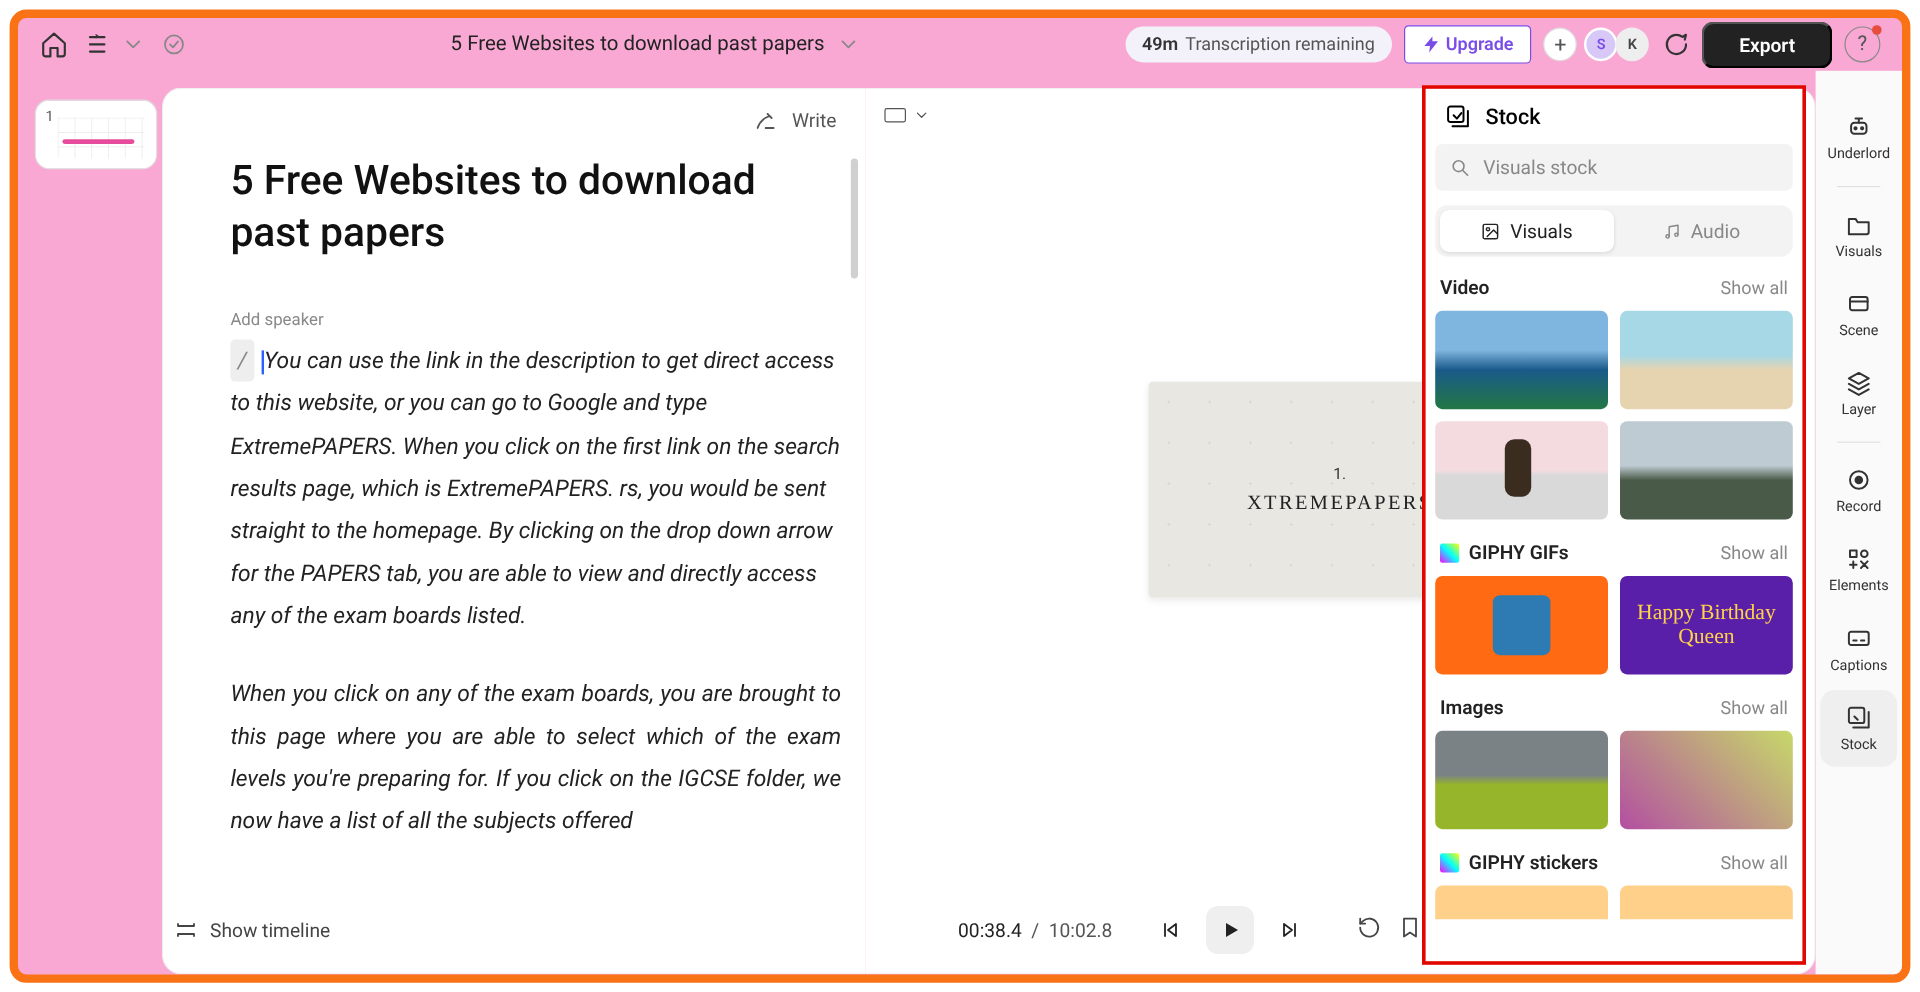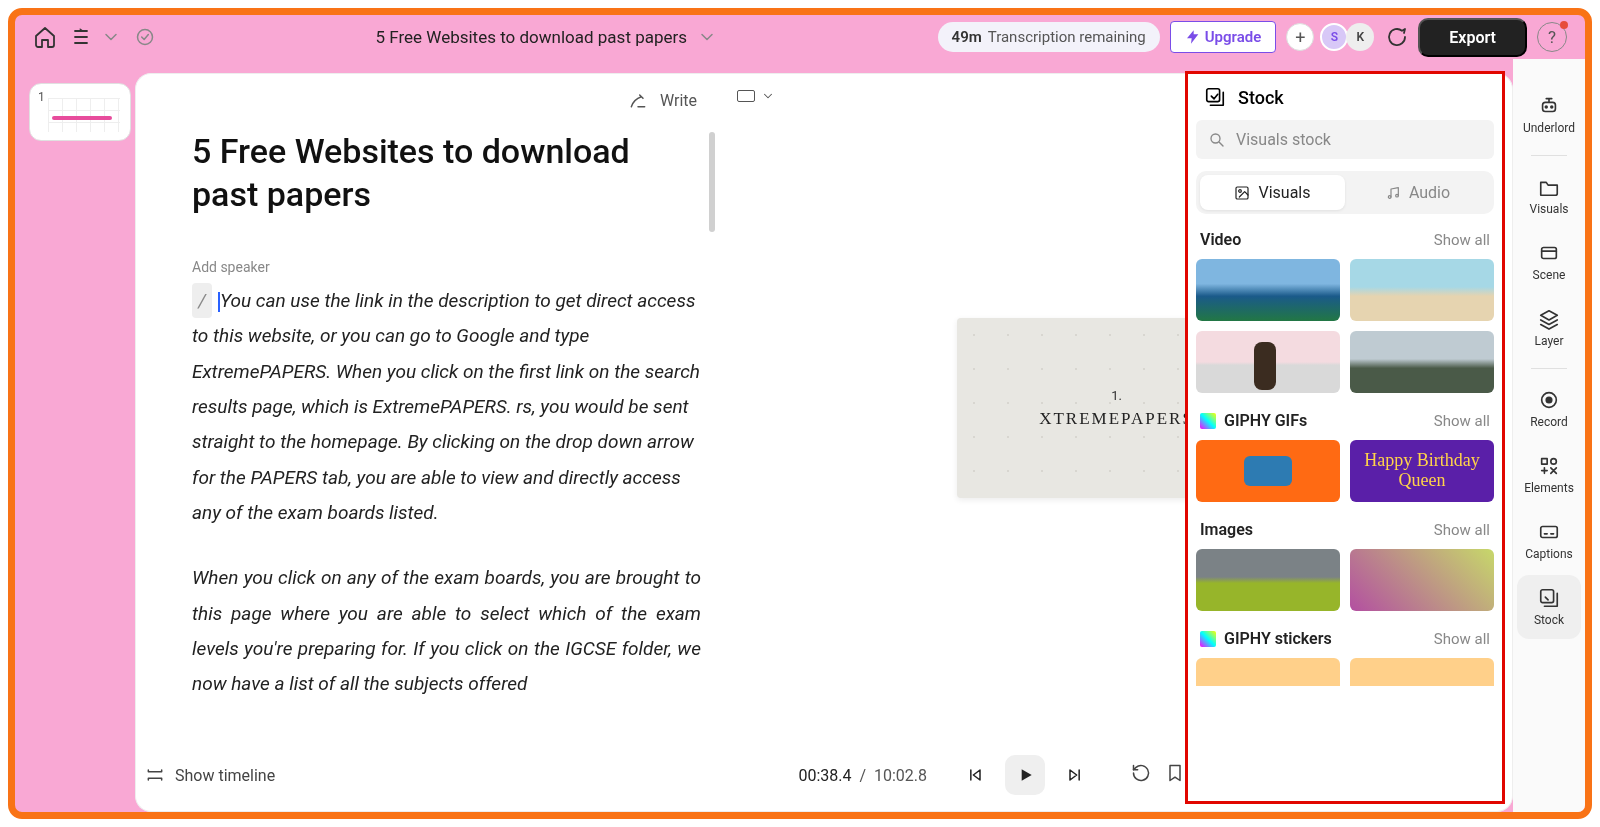--- a/index.html
+++ b/index.html
@@ -62,21 +62,21 @@
 .stock-search { margin: 0 8px; background: #f3f3f3; border-radius: 6px; display: flex; align-items: center; gap: 10px; padding: 10px 12px; color: #888; font-size: 16px; }
 .stock-tabs { display: flex; margin: 12px 8px; background: #f3f3f3; border-radius: 10px; padding: 4px; }
 .stock-tab { flex: 1; text-align: center; padding: 8px 0; border-radius: 8px; font-size: 16px; color: #888; display: flex; align-items: center; justify-content: center; gap: 8px; }
 .stock-tab.active { background: #fff; color: #222; box-shadow: 0 1px 3px rgba(0,0,0,0.08); }
 .stock-body { flex: 1; overflow: hidden; padding: 0 8px; }
 .stock-section { margin-bottom: 14px; }
 .stock-section-head { display: flex; justify-content: space-between; align-items: center; padding: 4px 4px 10px; font-size: 16px; }
 .stock-section-head .label { font-weight: 600; color: #222; display:flex; align-items:center; gap:8px;}
 .stock-section-head .showall { color: #888; font-size: 15px; }
 .thumb-row { display: grid; grid-template-columns: 1fr 1fr; gap: 10px; }
-.thumb { height: 62px; border-radius: 6px; }
+.thumb { height: 82px; border-radius: 6px; }
 .tvid1{background:linear-gradient(180deg,#7fb6e0 40%,#1a5a8a 60%,#274 100%);}
 .tvid2{background:linear-gradient(180deg,#a6d8e6 45%,#e6d4b0 60%);}
 .tvid3{background:linear-gradient(180deg,#f4dbe0 50%,#d9d9d9 55%); position:relative;}
 .tvid3::after{content:'';position:absolute;left:40%;top:18%;width:22px;height:48px;background:#3b2c20;border-radius:8px;}
 .tvid4{background:linear-gradient(180deg,#bfcbd2 45%,#4a5a48 60%);}
 .tgif1{background:#ff6a13;position:relative;}
 .tgif1::after{content:'';position:absolute;inset:16px 48px;background:#2d7bb2;border-radius:6px;}
 .tgif2{background:#5a1fa8;display:flex;align-items:center;justify-content:center;color:#ffd24a;font-family:cursive;font-size:18px;text-align:center;line-height:1.1;}
 .timg1{background:linear-gradient(180deg,#7b8286 45%,#97b52a 55%);}
 .timg2{background:linear-gradient(45deg,#b34fa1,#c7d86a);}

